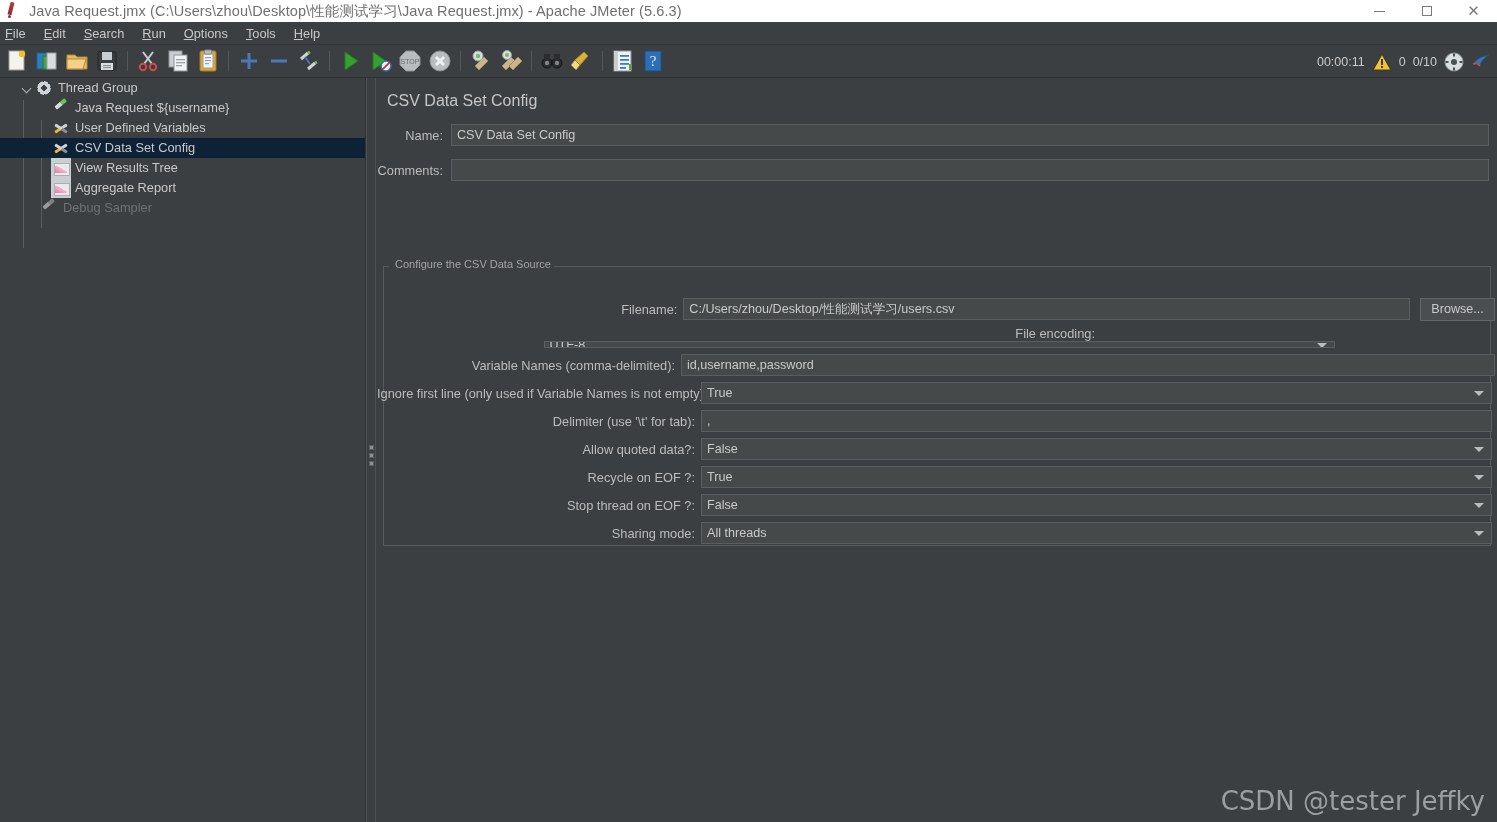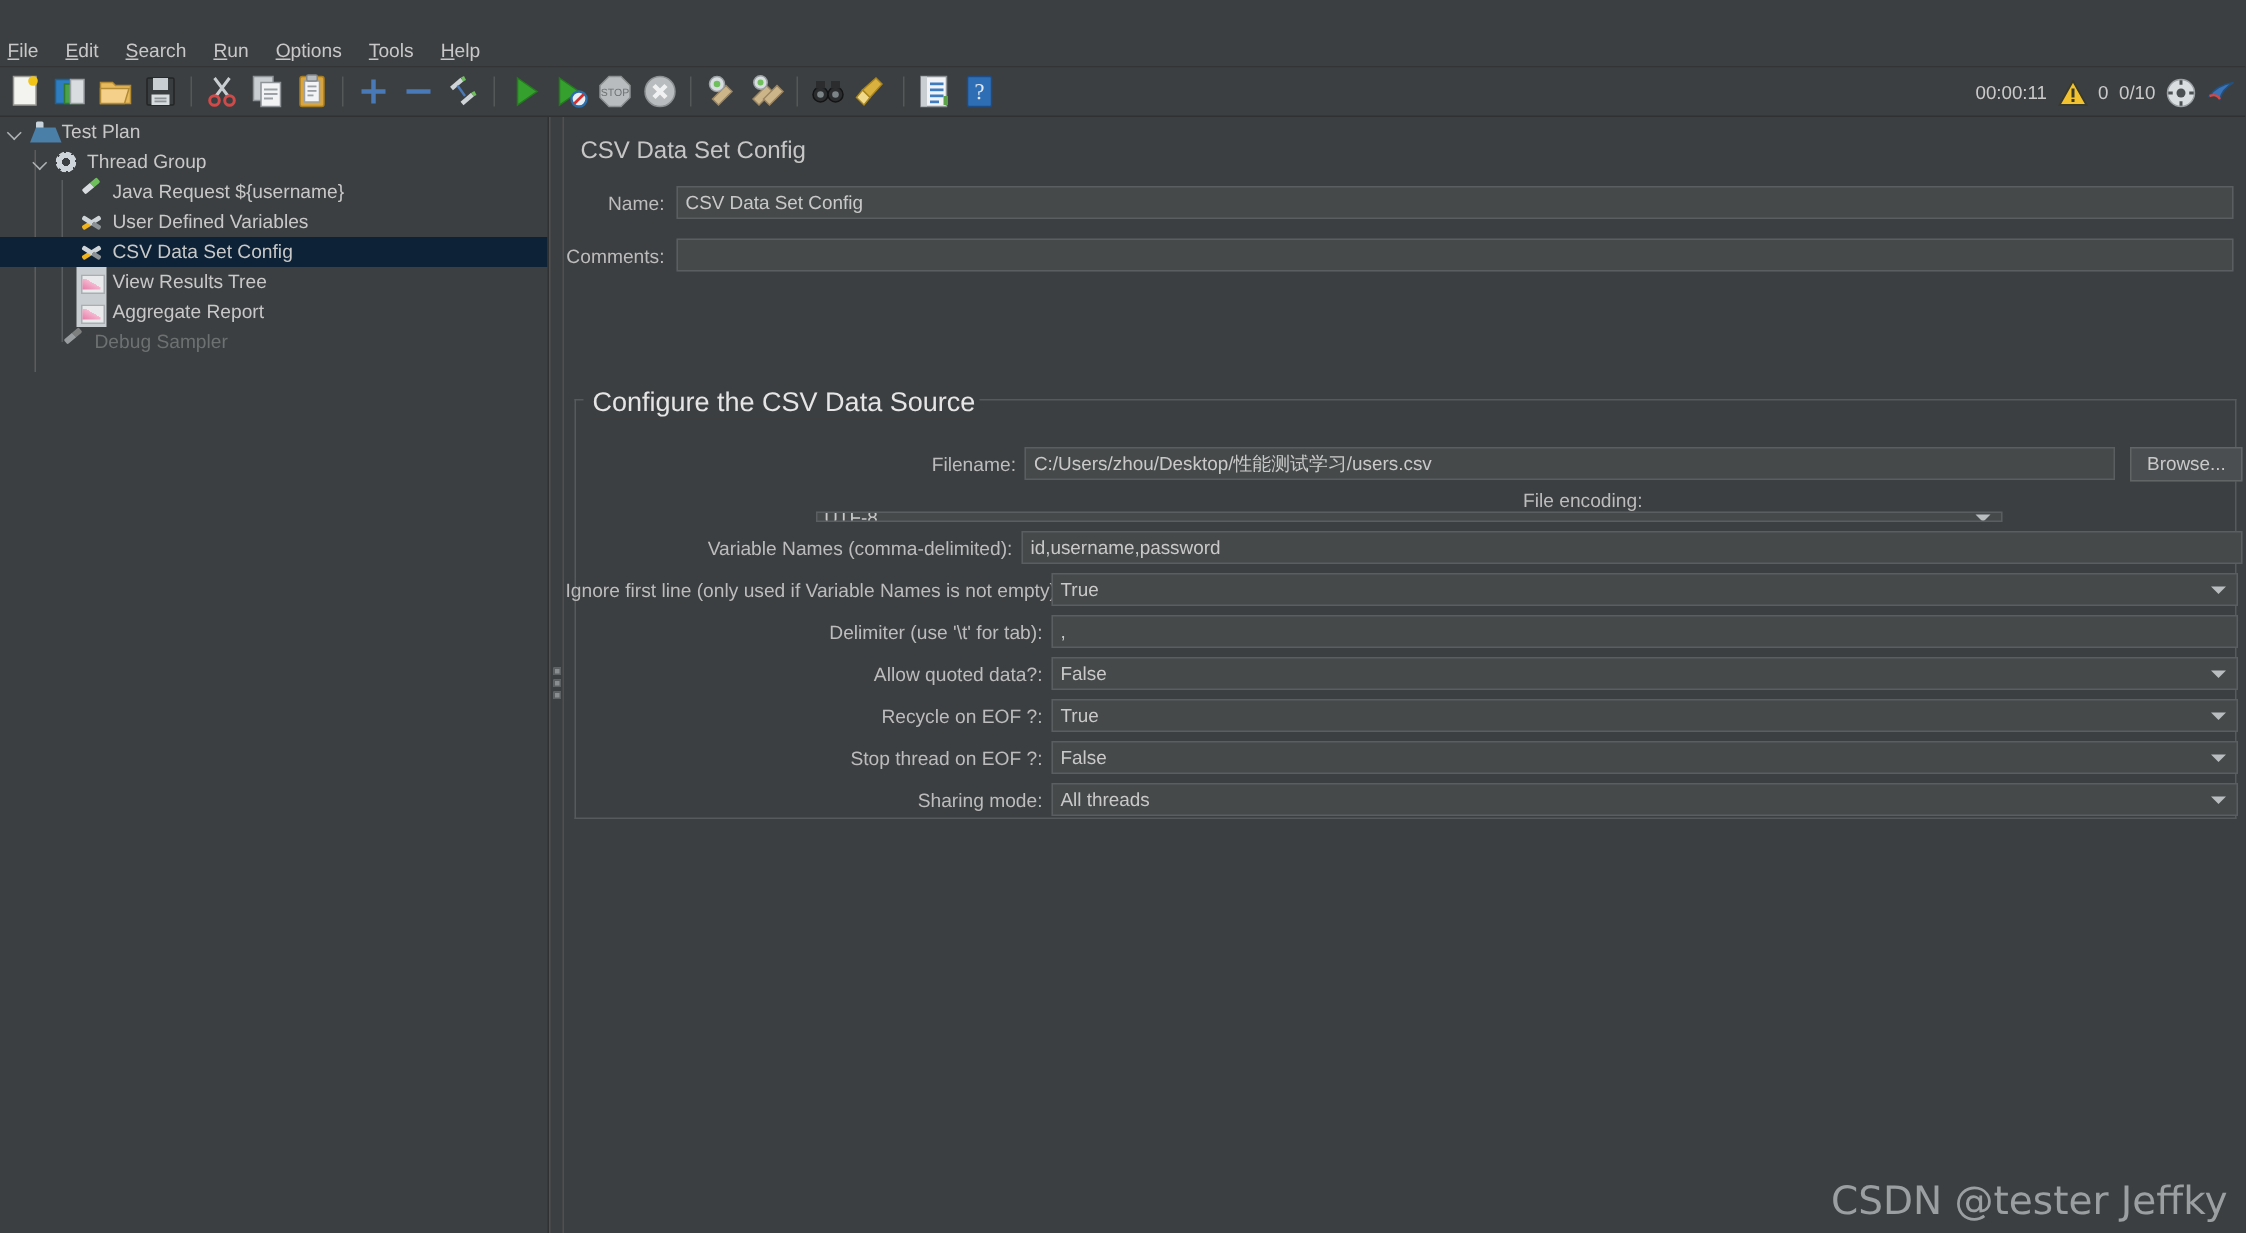--- a/index.html
+++ b/index.html
@@ -249,37 +249,52 @@
     border-top: none;
   }
   .groupbox .gtop-left {
     position: absolute; left: -1px; top: 0; width: 6px; height: 1px; background: #565a5c;
   }
   .groupbox .gtop-right {
     position: absolute; left: 155px; top: 0; right: -1px; height: 1px; background: #565a5c;
   }
   .grouptitle {
     position: absolute; left: 8px; top: -8px;
-    font-size: 18px; color: #e5e5e5;
+    font-size: 11px; color: #a3a3a3;
     background: #3c3f41; padding: 0 3px;
     white-space: nowrap;
   }
 
   .watermark {
     position: absolute; right: 12px; bottom: 6px;
     font-size: 26px; color: #9b9fa1;
     font-family: "DejaVu Sans", sans-serif;
     white-space: nowrap;
   }
 </style>
 </head>
 <body>
 
 <div id="app">
 
+  <div class="titlebar">
+    <div class="titlebar-icon"></div>
+    <div class="titlebar-text">Java Request.jmx (C:\Users\zhou\Desktop\性能测试学习\Java Request.jmx) - Apache JMeter (5.6.3)</div>
+    <div class="winbtns">
+      <div class="winbtn">
+          <span class="bar"></span>
+        </div>
+      <div class="winbtn">
+          <span class="sq"></span>
+        </div>
+      <div class="winbtn">
+          <span class="x">✕</span>
+        </div>
+    </div>
+  </div>
 
   <div class="menubar">
     <div class="menuitem"><u>F</u><span>ile</span></div>
     <div class="menuitem"><u>E</u><span>dit</span></div>
     <div class="menuitem"><u>S</u><span>earch</span></div>
     <div class="menuitem"><u>R</u><span>un</span></div>
     <div class="menuitem"><u>O</u><span>ptions</span></div>
     <div class="menuitem"><u>T</u><span>ools</span></div>
     <div class="menuitem"><u>H</u><span>elp</span></div>
   </div>
@@ -490,25 +505,20 @@
       </span>
     </div>
   </div>
 
   <div class="main">
 
     <div class="treepanel">
       <div class="vline" style="left:23px; top:22px; height:148px;"></div>
       <div class="vline" style="left:41px; top:42px; height:108px;"></div>
 
-      <div class="treerow" style="padding-left:4px;">
-        <div class="twisty open"></div>
-        <div class="ticon ic-beaker"></div>
-        <div class="tlabel">Test Plan</div>
-      </div>
 
       <div class="treerow" style="padding-left:21px;">
         <div class="twisty open"></div>
         <div class="ticon ic-gear"></div>
         <div class="tlabel">Thread Group</div>
       </div>
 
       <div class="treerow" style="padding-left:51px;">
         <div class="ticon ic-pipette"></div>
         <div class="tlabel">Java Request ${username}</div>

